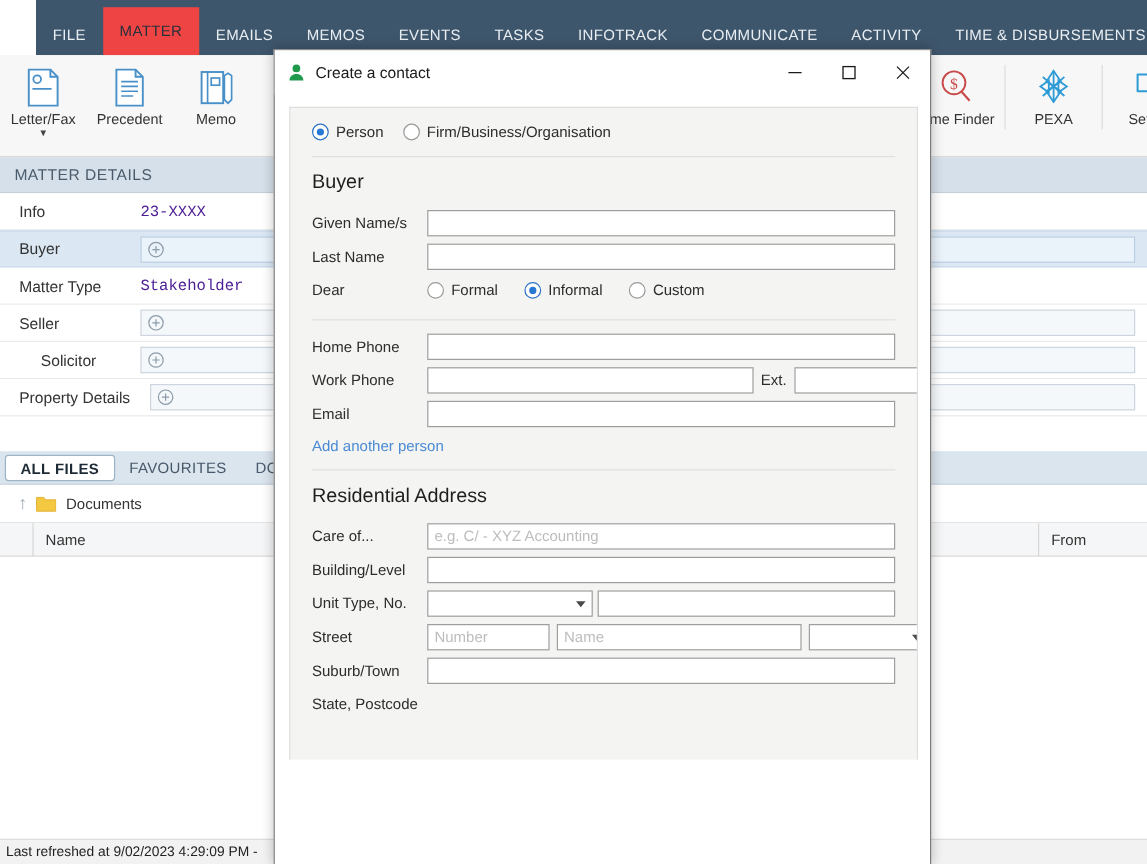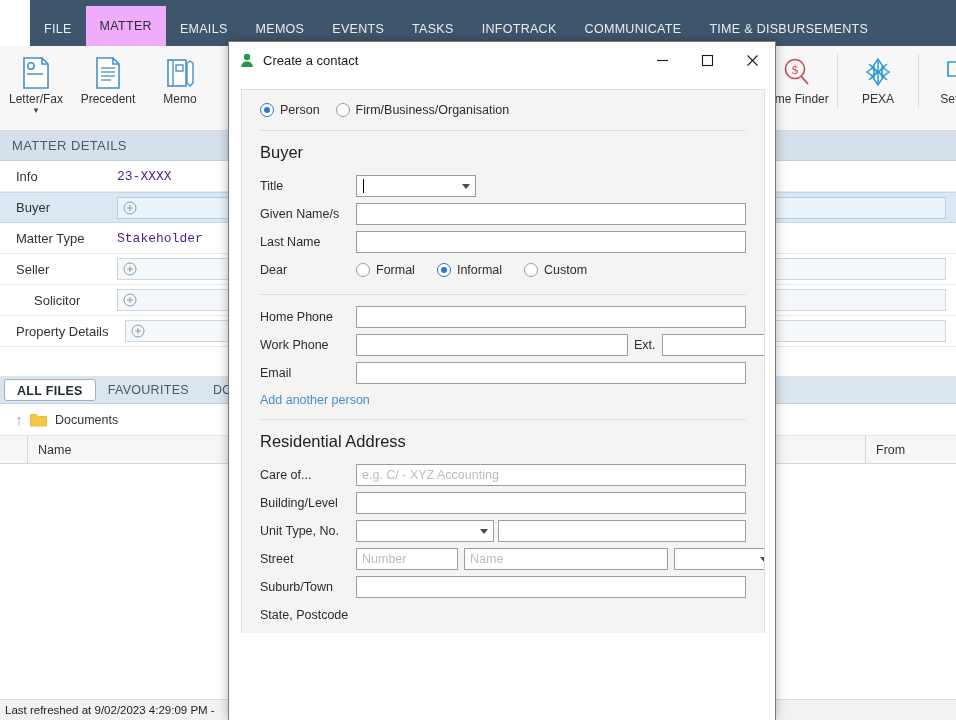--- a/index.html
+++ b/index.html
@@ -17,21 +17,21 @@
     position: absolute; left: 0; top: 0; width: 956px; height: 46px;
     background: #3e566c;
     display: flex; align-items: flex-end; margin-left: 30px;
   }
   .nav-tab {
     color: #e9eef2; font-size: 12.5px; letter-spacing: .3px;
     padding: 0 14px; height: 34px; line-height: 34px;
     white-space: nowrap; cursor: default;
   }
   .nav-tab.active {
-    background: #f0abfc; color: #27313a; height: 40px; line-height: 40px;
+    background: #ef4444; color: #27313a; height: 40px; line-height: 40px;
     font-weight: 400;
   }
 
   
   .ribbon {
     position: absolute; left: 0; top: 46px; width: 956px; height: 85px;
     background: #f7f7f7; border-bottom: 1px solid #d8d8d8;
     display: flex; align-items: flex-start;
   }
   .rib-group { display: flex; align-items: flex-start; height: 85px; }
@@ -202,20 +202,21 @@
 
   <div class="navbar">
     <div class="nav-tab">FILE</div>
     <div class="nav-tab active">MATTER</div>
     <div class="nav-tab">EMAILS</div>
     <div class="nav-tab">MEMOS</div>
     <div class="nav-tab">EVENTS</div>
     <div class="nav-tab">TASKS</div>
     <div class="nav-tab">INFOTRACK</div>
     <div class="nav-tab">COMMUNICATE</div>
+    <div class="nav-tab">ACTIVITY</div>
     <div class="nav-tab">TIME &amp; DISBURSEMENTS</div>
   </div>
 
   <div class="ribbon">
     <div class="rib-group">
 
       <div class="rib-btn">
         <div class="ic">
           <svg width="30" height="34" viewBox="0 0 30 34">
             <path d="M3 2 h18 l6 6 v24 h-24 z" fill="#ffffff" stroke="#4a90c8" stroke-width="1.6"></path>
@@ -421,32 +422,20 @@
         <div class="radio-item">
           <div class="radio"></div>
           <div class="radio-lb">Firm/Business/Organisation</div>
         </div>
       </div>
 
       <div class="hr"></div>
 
       <div class="sec-title">Buyer</div>
 
-      <div class="frow">
-        <div class="flabel">Title</div>
-        <div class="fctl">
-          <div class="combo" style="width:120px">
-            <div class="cval"></div>
-            <span class="caret-blink" style="position:absolute;left:5px;top:3px;"></span>
-            <div class="carr">
-                <div class="caretdown"></div>
-              </div>
-          </div>
-        </div>
-      </div>
 
       <div class="frow">
         <div class="flabel">Given Name/s</div>
         <div class="fctl">
           <input class="tb" type="text" value="" style="">
         </div>
       </div>
 
       <div class="frow">
         <div class="flabel">Last Name</div>

